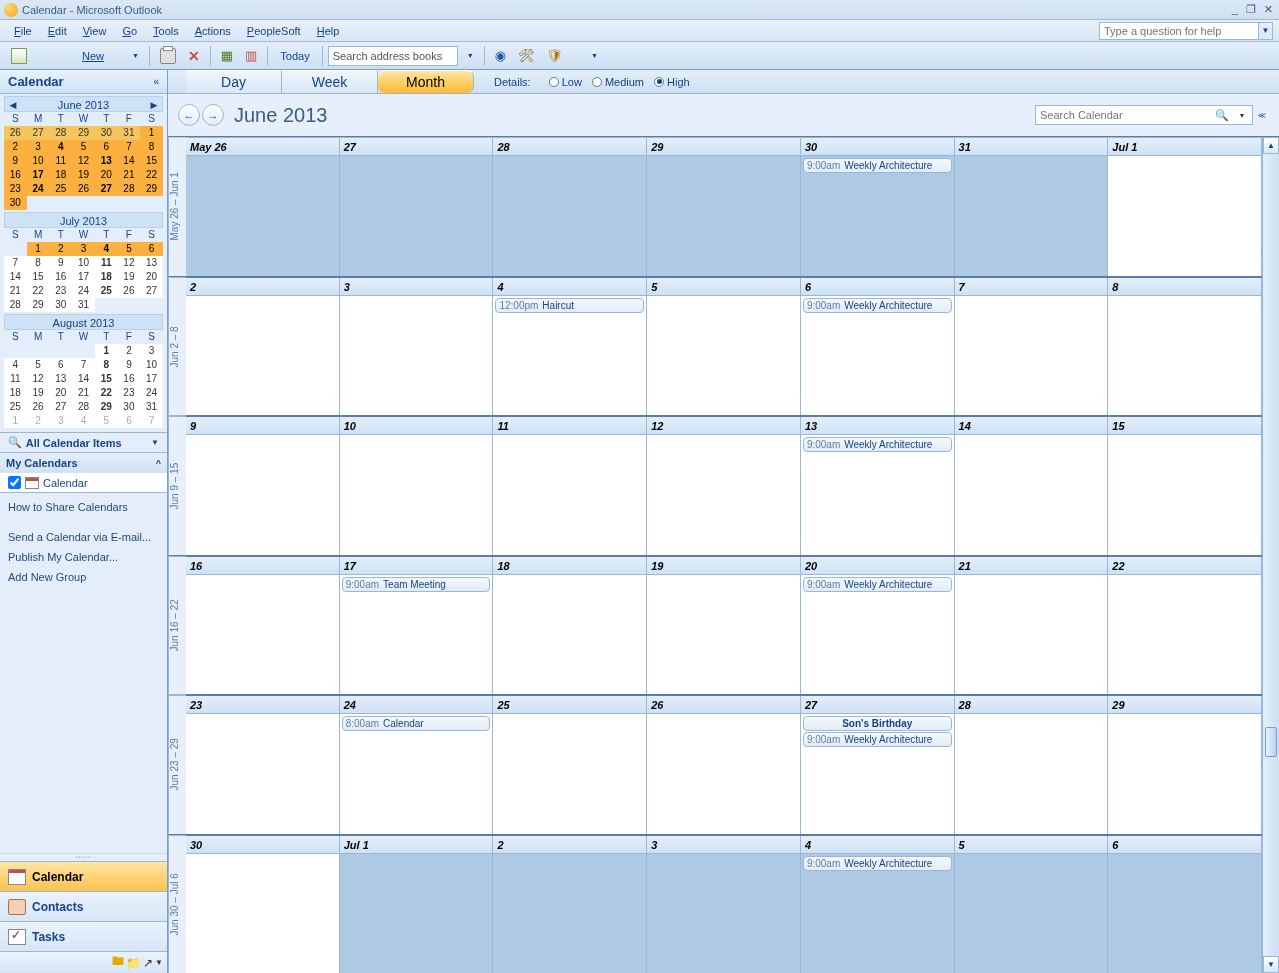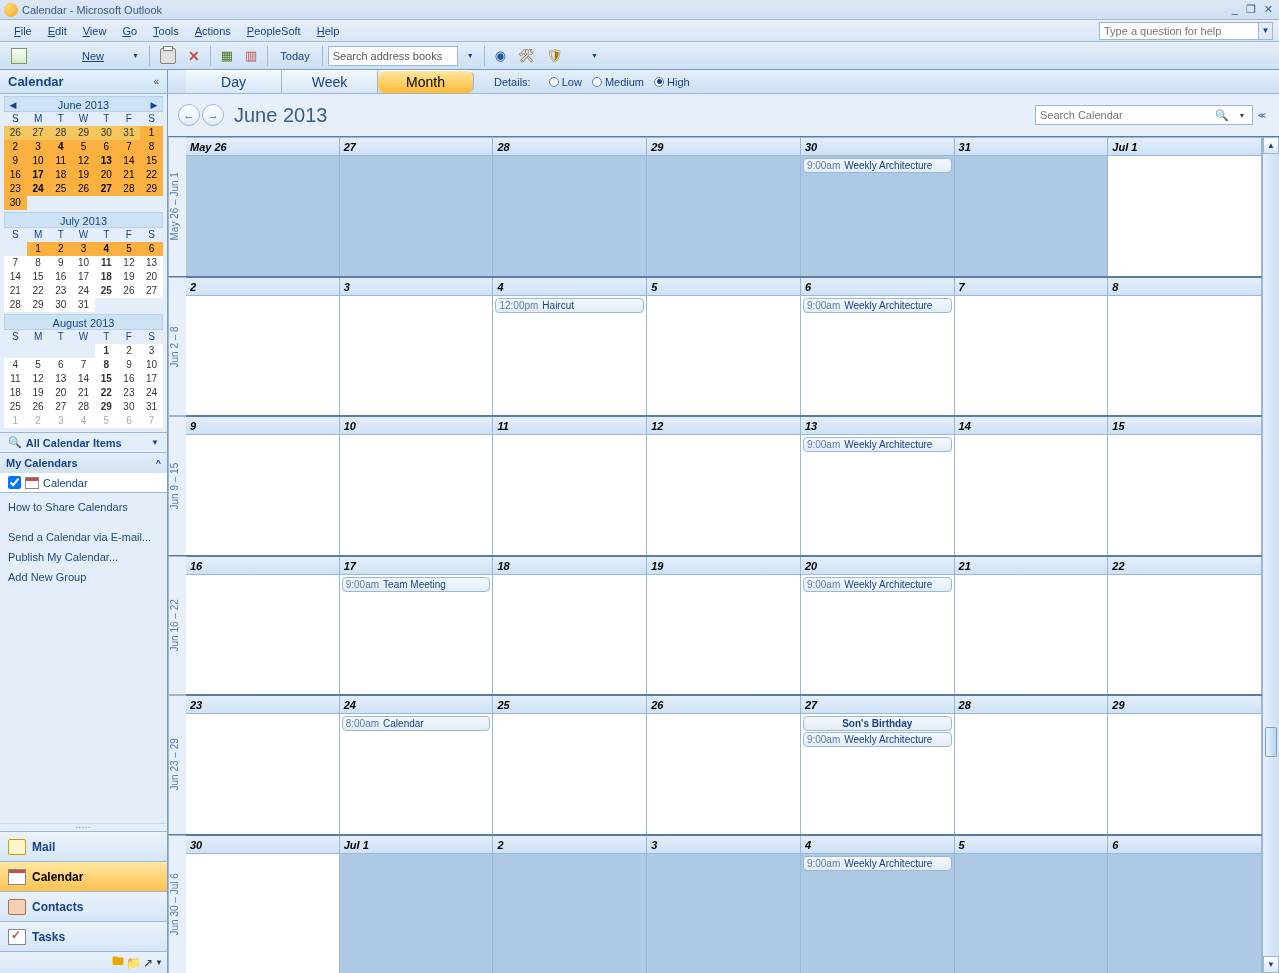--- a/index.html
+++ b/index.html
@@ -382,24 +382,20 @@
     <div class="sb-section" id="links-host" style="padding:4px 0">
         <div class="sb-link" style="margin-bottom: 10px;">How to Share Calendars</div>
         <div class="sb-link">Send a Calendar via E-mail...</div>
         <div class="sb-link">Publish My Calendar...</div>
         <div class="sb-link">Add New Group</div>
       </div>
 
     <div class="sb-spacer"></div>
     <div class="sb-grip">•••••</div>
     <div id="nav-host">
-        <div class="nav-btn">
-          <span class="nav-ico ico-mail"></span>
-          <span>Mail</span>
-        </div>
         <div class="nav-btn active">
           <span class="nav-ico ico-cal"></span>
           <span>Calendar</span>
         </div>
         <div class="nav-btn">
           <span class="nav-ico ico-contacts"></span>
           <span>Contacts</span>
         </div>
         <div class="nav-btn">
           <span class="nav-ico ico-tasks"></span>

